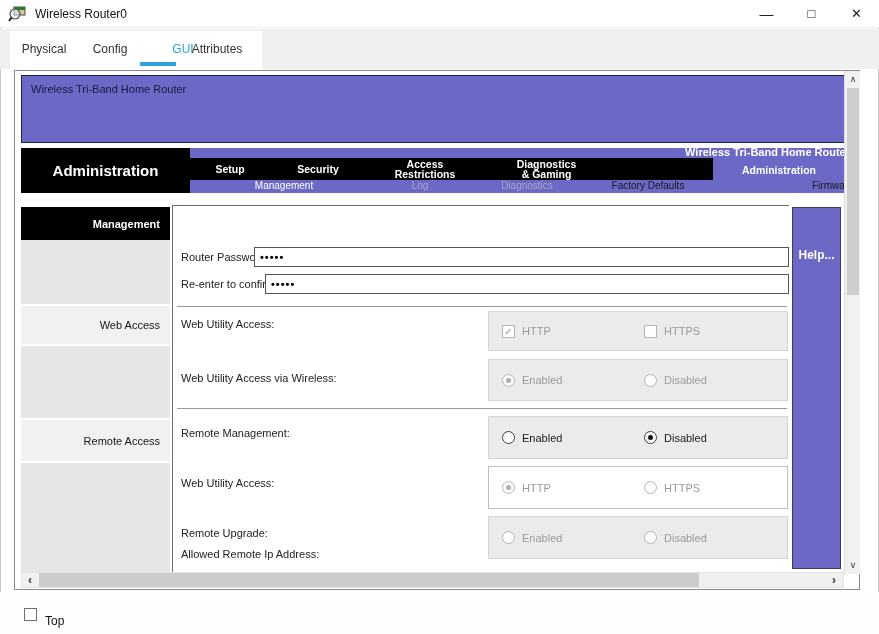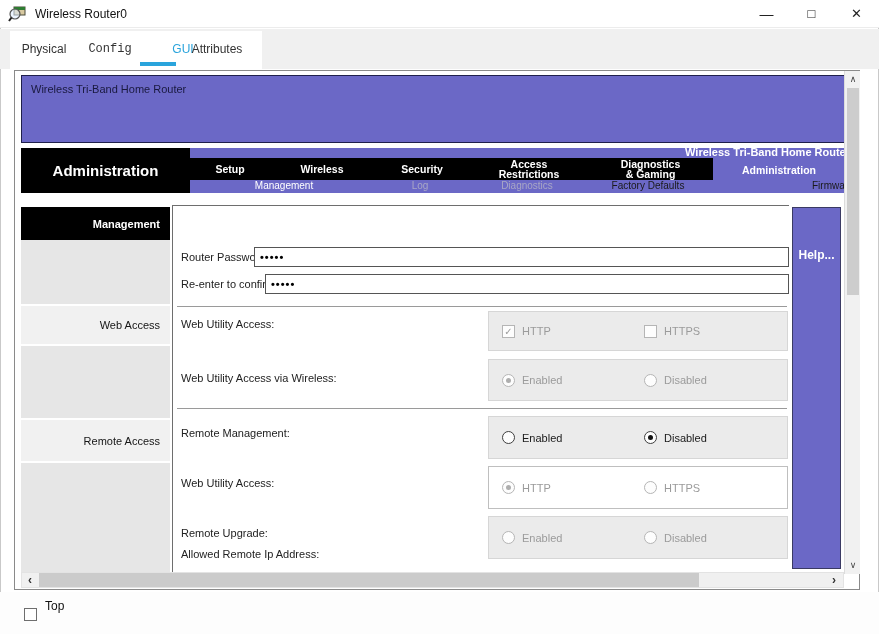--- a/index.html
+++ b/index.html
@@ -13,21 +13,21 @@
   .app-icon { margin-left:8px; width:20px; height:17px; }
   .title-text { margin-left:7px; font-size:12px; color:#111; }
   .win-controls { position:absolute; right:0; top:0; height:28px; display:flex; }
   .win-btn { width:45px; height:28px; line-height:28px; text-align:center; font-size:13px; color:#222; cursor:default; }
   .win-btn.min { font-size:14px; }
   
   .tabstrip { position:absolute; left:0; top:29px; width:879px; height:40px; background:#f0f0f0; }
   .tabs-bg { position:absolute; left:10px; top:2px; width:252px; height:38px; background:#fff; }
   .tab { position:absolute; top:6px; height:28px; line-height:28px; font-size:12px; color:#333; text-align:center; cursor:default; }
   .tab-physical { left:14px; width:60px; }
-  .tab-config   { left:84px; width:52px;font-family:Liberation Mono, monospace; }
+  .tab-config   { left:84px; width:52px; }
   .tab-gui      { left:140px; width:36px; color:#2aa4dc;margin-left:25px; }
   .tab-attrs    { left:184px; width:66px; }
   .tab-underline { position:absolute; left:140px; top:33px; width:36px; height:4px; background:#2aa4dc; }
   
   .frame { position:absolute; left:14px; top:70px; width:846px; height:520px; border:1px solid #8a8a8a; background:#fff; }
   
   .banner { position:absolute; left:6px; top:4px; width:824px; height:68px; background:#6b68c6; border:1px solid #20204c; }
   .banner-title { position:absolute; left:9px; top:7px; font-size:11px; color:#19193e; }
   
   .navblock { position:absolute; left:6px; top:77px; width:824px; height:45px; }
@@ -80,21 +80,21 @@
   .vs-up   { position:absolute; left:1px; top:0; width:14px; height:16px; text-align:center; line-height:16px; font-size:9px; color:#444; }
   .vs-thumb{ position:absolute; left:2px; top:17px; width:12px; height:207px; background:#cdcdcd; }
   .vs-down { position:absolute; left:1px; top:486px; width:14px; height:16px; text-align:center; line-height:16px; font-size:9px; color:#444; }
   .hscroll { position:absolute; left:6px; top:501px; width:823px; height:16px; background:#f0f0f0; border:1px solid #e3e3e3; }
   .hs-left { position:absolute; left:0; top:0; width:16px; height:14px; text-align:center; line-height:14px; font-size:12px; font-weight:bold; color:#333; }
   .hs-thumb{ position:absolute; left:17px; top:0; width:660px; height:14px; background:#cbcbcb; }
   .hs-right{ position:absolute; right:1px; top:0; width:16px; height:14px; text-align:center; line-height:14px; font-size:12px; font-weight:bold; color:#333; }
   
   .footer { position:absolute; left:0; top:592px; width:879px; height:42px; background:#fdfdfd; }
   .top-check { position:absolute; left:24px; top:16px; width:13px; height:13px; border:1px solid #6e6e6e; background:#fff; }
-  .top-label { position:absolute; left:45px; top:7px; font-size:12px; color:#111; }
+  .top-label { position:absolute; left:45px; top:22px; font-size:12px; color:#111; }
 </style>
 </head>
 <body>
 
 <div class="titlebar">
   <svg class="app-icon" viewBox="0 0 20 17">
     <rect x="6" y="2" width="11" height="8" fill="#d8c9a0" stroke="#4a4a3a" stroke-width="1"></rect>
     <rect x="6" y="2" width="11" height="3" fill="#2e7d32"></rect>
     <circle cx="7" cy="9" r="5" fill="rgba(220,235,255,0.55)" stroke="#555" stroke-width="1.2"></circle>
     <line x1="3.5" y1="12.5" x2="1" y2="16" stroke="#222" stroke-width="2"></line>
@@ -123,23 +123,20 @@
   </div>
 
   <div class="navblock">
     <div class="nav-left">Administration</div>
     <div class="nav-right">
       <div class="nav-black"></div>
       <div class="nav-items">
         <div class="nav-item w1">
             <span class="l1">Setup</span>
           </div>
-        <div class="nav-item w2">
-            <span class="l1">Wireless</span>
-          </div>
         <div class="nav-item w3">
             <span class="l1">Security</span>
           </div>
         <div class="nav-item w4">
             <span class="l1">Access</span>
             <span class="l2">Restrictions</span>
           </div>
         <div class="nav-item w5">
             <span class="l1">Diagnostics</span>
             <span class="l2">&amp; Gaming</span>

